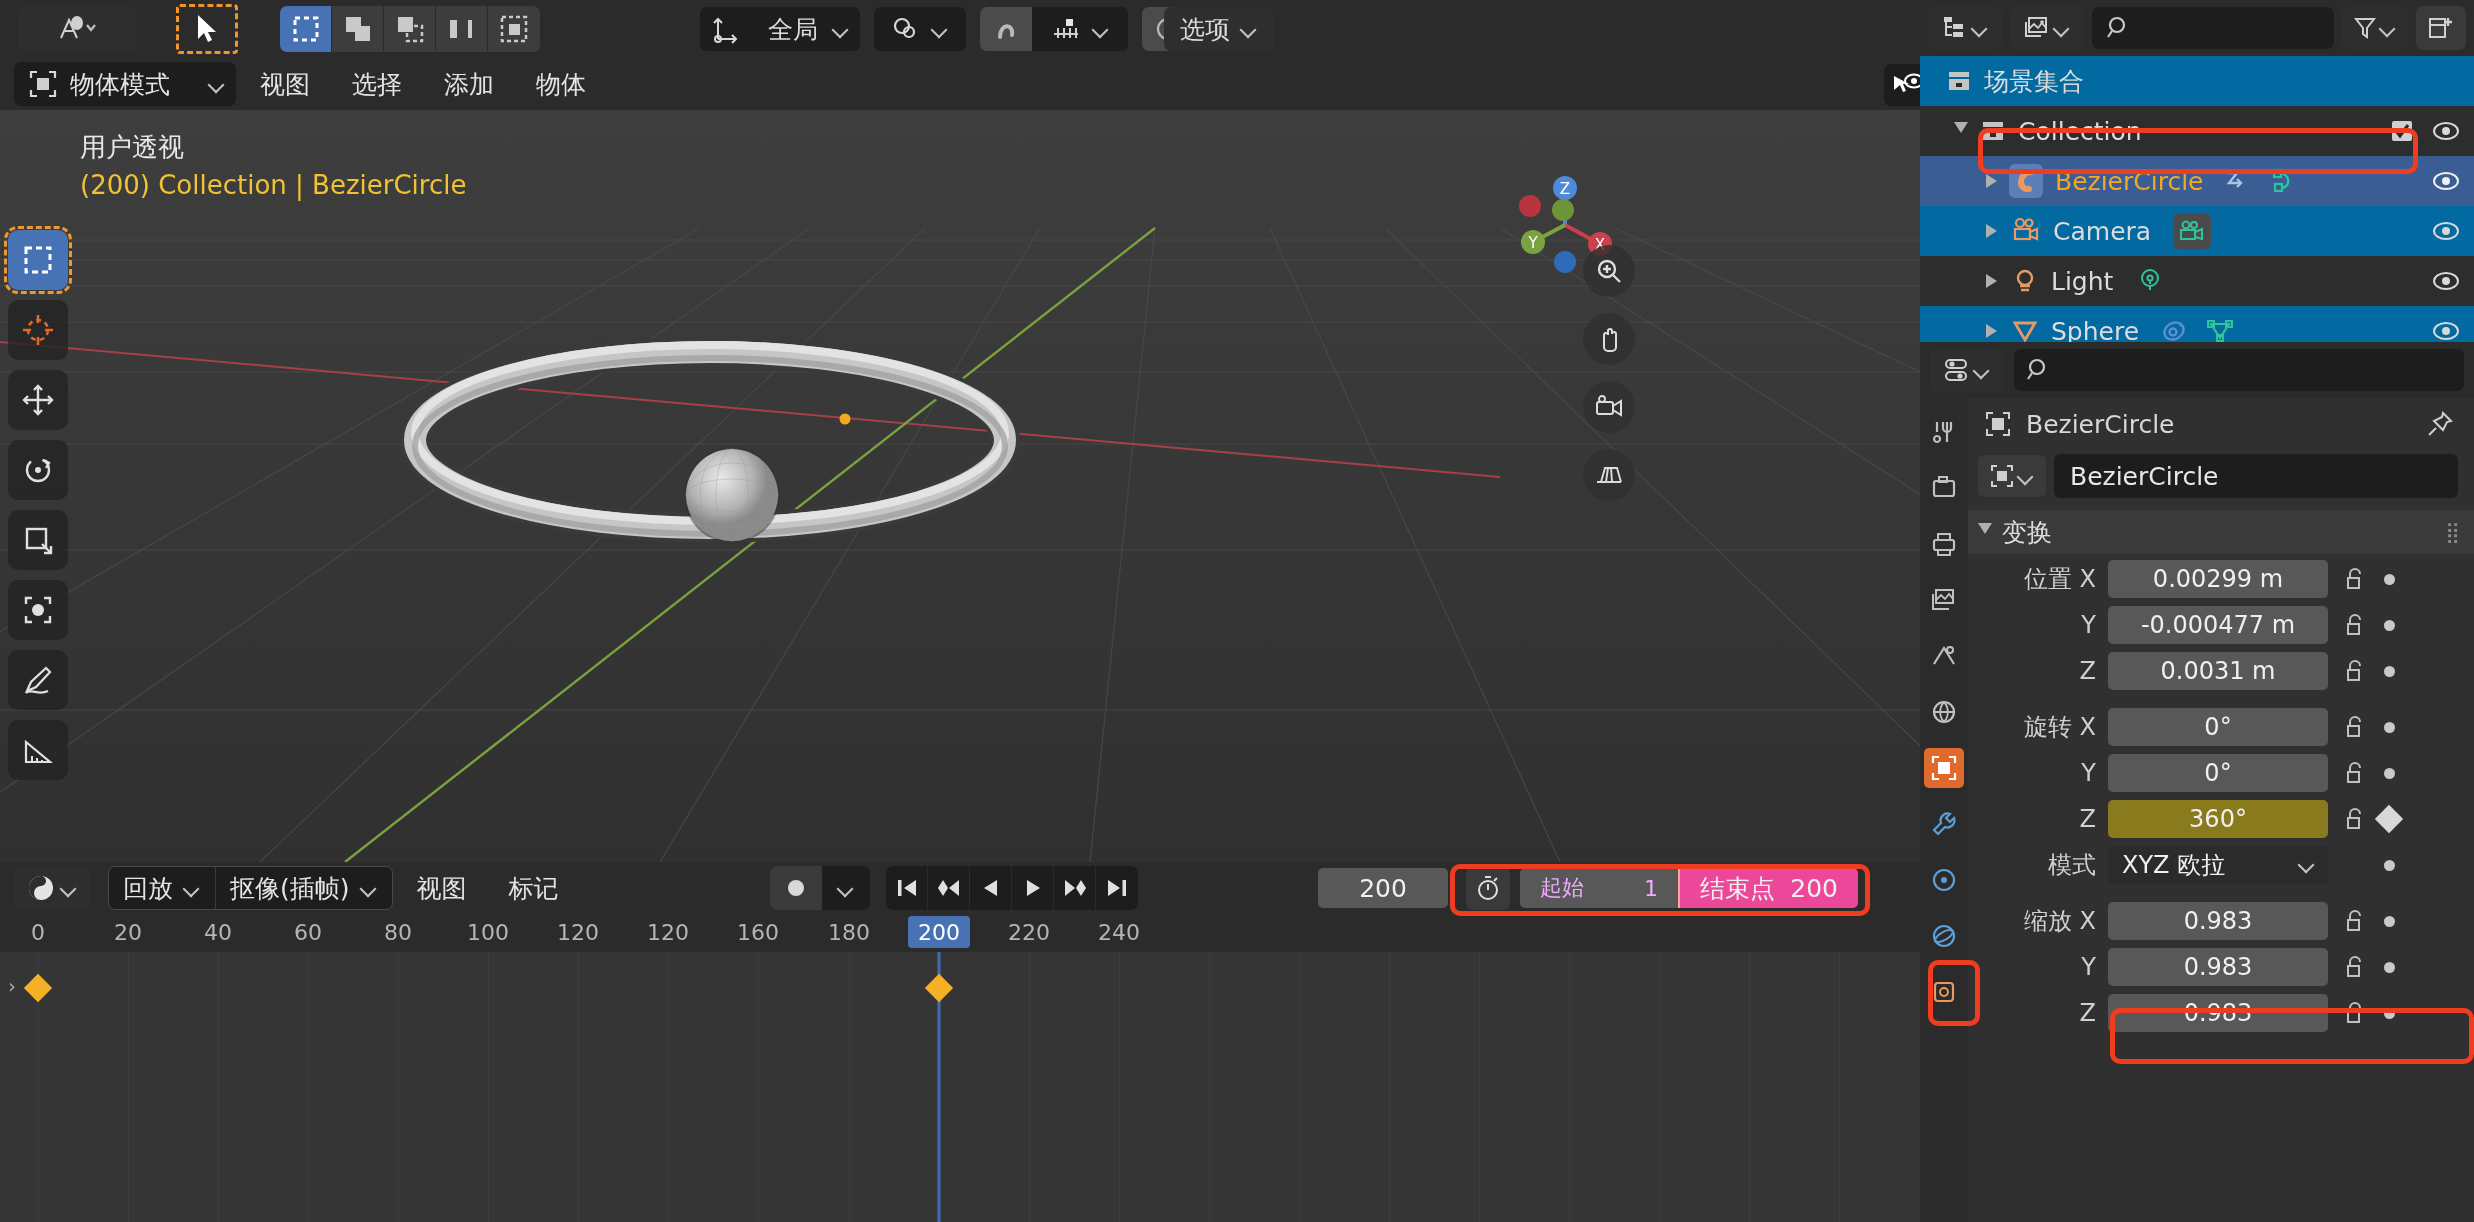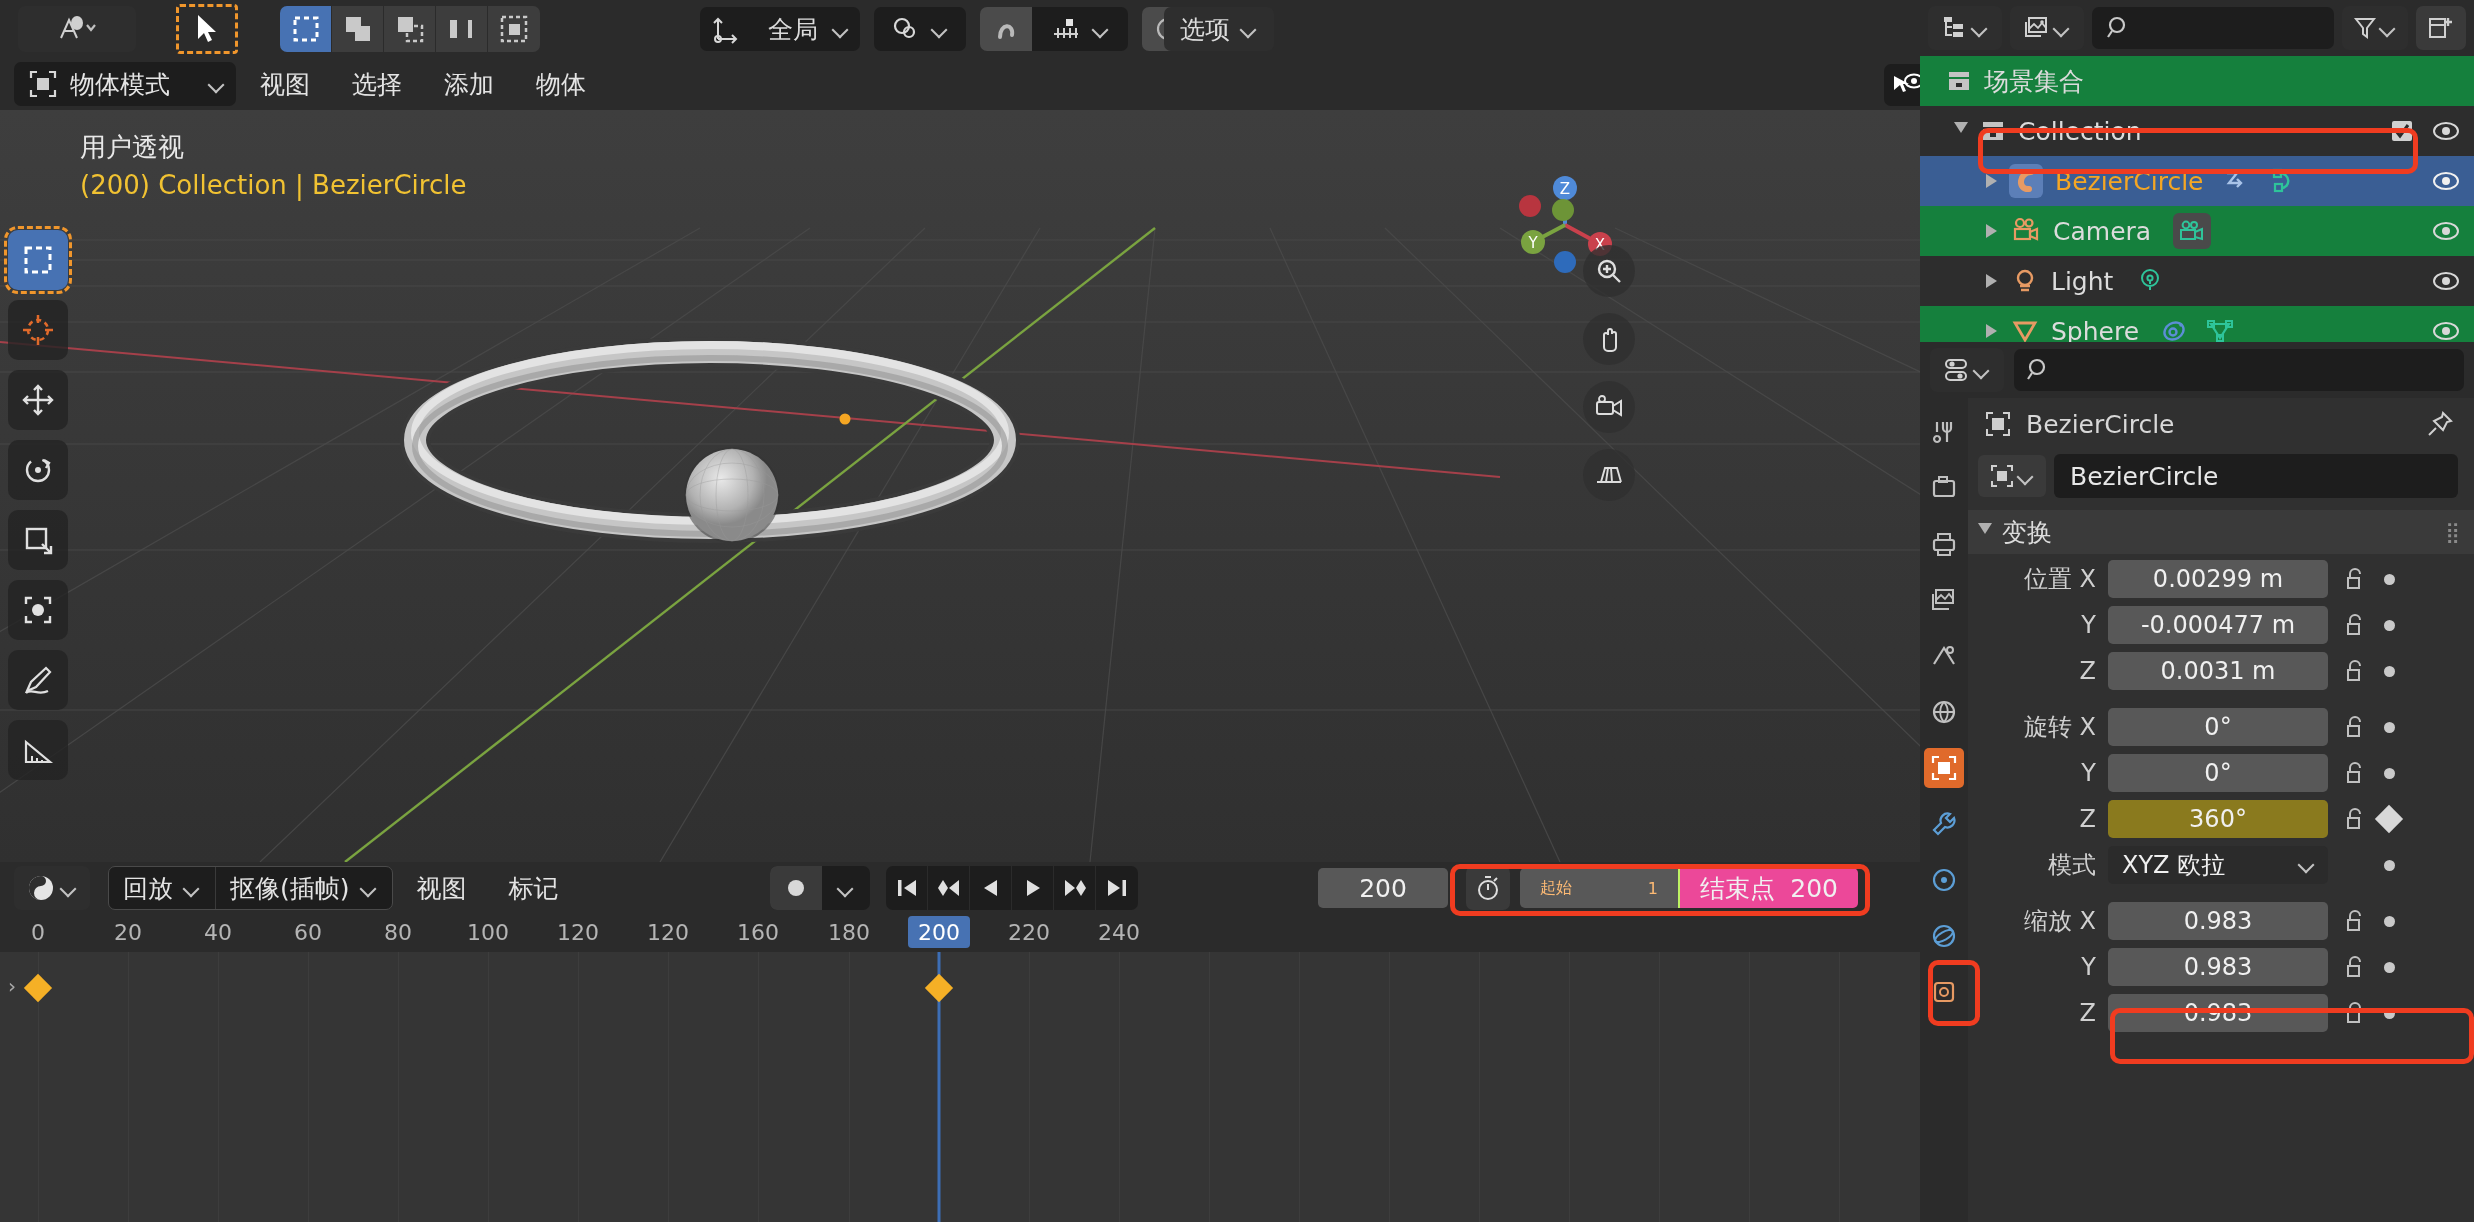--- a/index.html
+++ b/index.html
@@ -120,21 +120,21 @@
     padding: 0 10px; transform: translateX(-50%);
   }
   .playhead-line { position:absolute; top:38px; width:3px; height:270px; background:#3d6eb5; transform:translateX(-50%); }
   .kf { position:absolute; width:20px; height:20px; background:#f5b026; transform: translate(-50%,-50%) rotate(45deg); }
   .kf-row { position:absolute; left:0; width:1920px; height: 40px; }
   .chan-arrow { position:absolute; left: 8px; color:#a8a8a8; font-size: 20px; }
 
   
   .outliner { position:absolute; left: 1920px; top: 0; width: 554px; height: 342px; background: #2b2b2b; }
   .out-hdr { height: 56px; display:flex; align-items:center; padding: 0 8px; gap: 8px; background:#2b2b2b;}
-  .out-list { position:absolute; top: 56px; left:0; width: 554px; height: 286px; background: #15803d;}
+  .out-list { position:absolute; top: 56px; left:0; width: 554px; height: 286px; background: #0369a1;}
   .out-row { height: 50px; display:flex; align-items:center; position:relative; }
   .out-row.alt { background: #2d2d2d; }
   .out-row.sel { background: #3a5e94; }
   .out-label { font-size: 25px; color:#dcdcdc; }
   .out-label.sel { color:#f5a623; }
   .tri { width:0;height:0;border-left:11px solid #b0b0b0;border-top:7px solid transparent;border-bottom:7px solid transparent;}
   .tri.down { border-left:7px solid transparent;border-right:7px solid transparent;border-top:11px solid #b0b0b0; }
   .eye { margin-left:auto; margin-right: 14px; }
   .redbox {
     position:absolute; border: 5px solid #f03c20; border-radius: 10px; pointer-events:none; z-index: 40;
@@ -578,21 +578,21 @@
 
     <div style="position:absolute;left:1318px;width:130px;height:40px;background:#585858;border-radius:5px;display:flex;align-items:center;justify-content:center;color:#f0f0f0;font-size:25px">200</div>
     <div style="position:absolute;left:1466px;width:44px;height:44px;background:#3a3a3a;border-radius:7px;display:flex;align-items:center;justify-content:center">
       <svg width="26" height="26" viewBox="0 0 26 26">
           <circle cx="13" cy="15" r="9" fill="none" stroke="#ddd" stroke-width="2"></circle>
           <path d="M13 15 L13 9 M10 2 L16 2 M19 6 L22 3" stroke="#ddd" stroke-width="2" fill="none"></path>
         </svg>
     </div>
 
     <div style="position:absolute;left:1520px;display:flex;height:40px;border-radius:5px;overflow:hidden">
-      <div style="width:160px;background:#585858;display:flex;align-items:center;justify-content:space-between;padding:0 20px;color:#fdba74;font-size:16px;border-right:2px solid #bef264">
+      <div style="width:160px;background:#585858;display:flex;align-items:center;justify-content:space-between;padding:0 20px;color:#f0abfc;font-size:22px;border-right:2px solid #fca5a5">
         <span>起始</span>
         <span>1</span>
       </div>
       <div style="width:178px;background:#ec4899;display:flex;align-items:center;justify-content:space-between;padding:0 20px;color:#f0f0f0;font-size:25px">
         <span>结束点</span>
         <span>200</span>
       </div>
     </div>
   </div>
 

